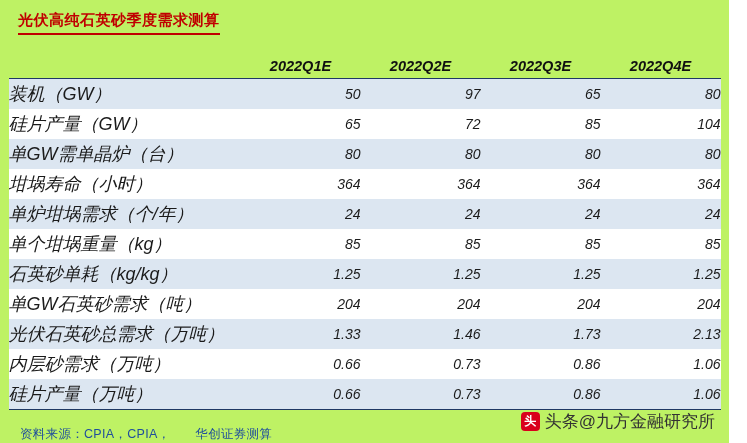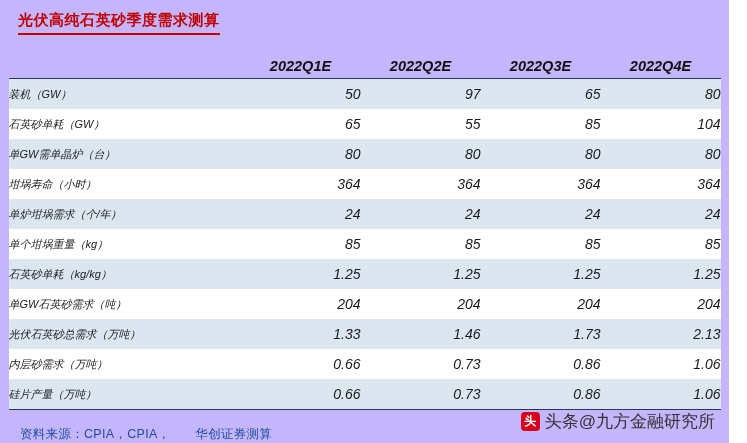--- a/index.html
+++ b/index.html
@@ -10,21 +10,21 @@
     width: 747px;
     height: 443px;
     background: #ffffff;
     font-family: "Liberation Sans", sans-serif;
     overflow: hidden;
   }
   .page {
     position: relative;
     width: 729px;
     height: 443px;
-    background: #c4b5fd;
+    background: #bef264;
     box-sizing: border-box;
   }
   
   .title-row {
     padding: 11px 0 6px 18px;
   }
   .title-text {
     display: inline-block;
     color: #c00000;
     font-size: 15px;
@@ -57,21 +57,21 @@
     border-bottom: 1.5px solid #1f3864;
   }
   .hdr-text {
     font-size: 14.5px;
     font-weight: bold;
     color: #111111;
     text-align: center;
     display: block;
   }
   .row-label {
-    font-size: 11px;
+    font-size: 18px;
     color: #1a1a1a;
     padding-left: 6px;
     height: 30px;
     line-height: 30px;
     white-space: nowrap;
     overflow: hidden;
   }
   .row-val {
     font-size: 14px;
     color: #1a1a1a;
@@ -164,23 +164,23 @@
     </thead>
     <tbody>
       <tr class="band">
         <td class="row-label">装机（GW）</td>
         <td class="row-val">50</td>
         <td class="row-val">97</td>
         <td class="row-val">65</td>
         <td class="row-val">80</td>
       </tr>
       <tr class="plain">
-        <td class="row-label">石英砂单耗（GW）</td>
+        <td class="row-label">硅片产量（GW）</td>
         <td class="row-val">65</td>
-        <td class="row-val">55</td>
+        <td class="row-val">72</td>
         <td class="row-val">85</td>
         <td class="row-val">104</td>
       </tr>
       <tr class="band">
         <td class="row-label">单GW需单晶炉（台）</td>
         <td class="row-val">80</td>
         <td class="row-val">80</td>
         <td class="row-val">80</td>
         <td class="row-val">80</td>
       </tr>

